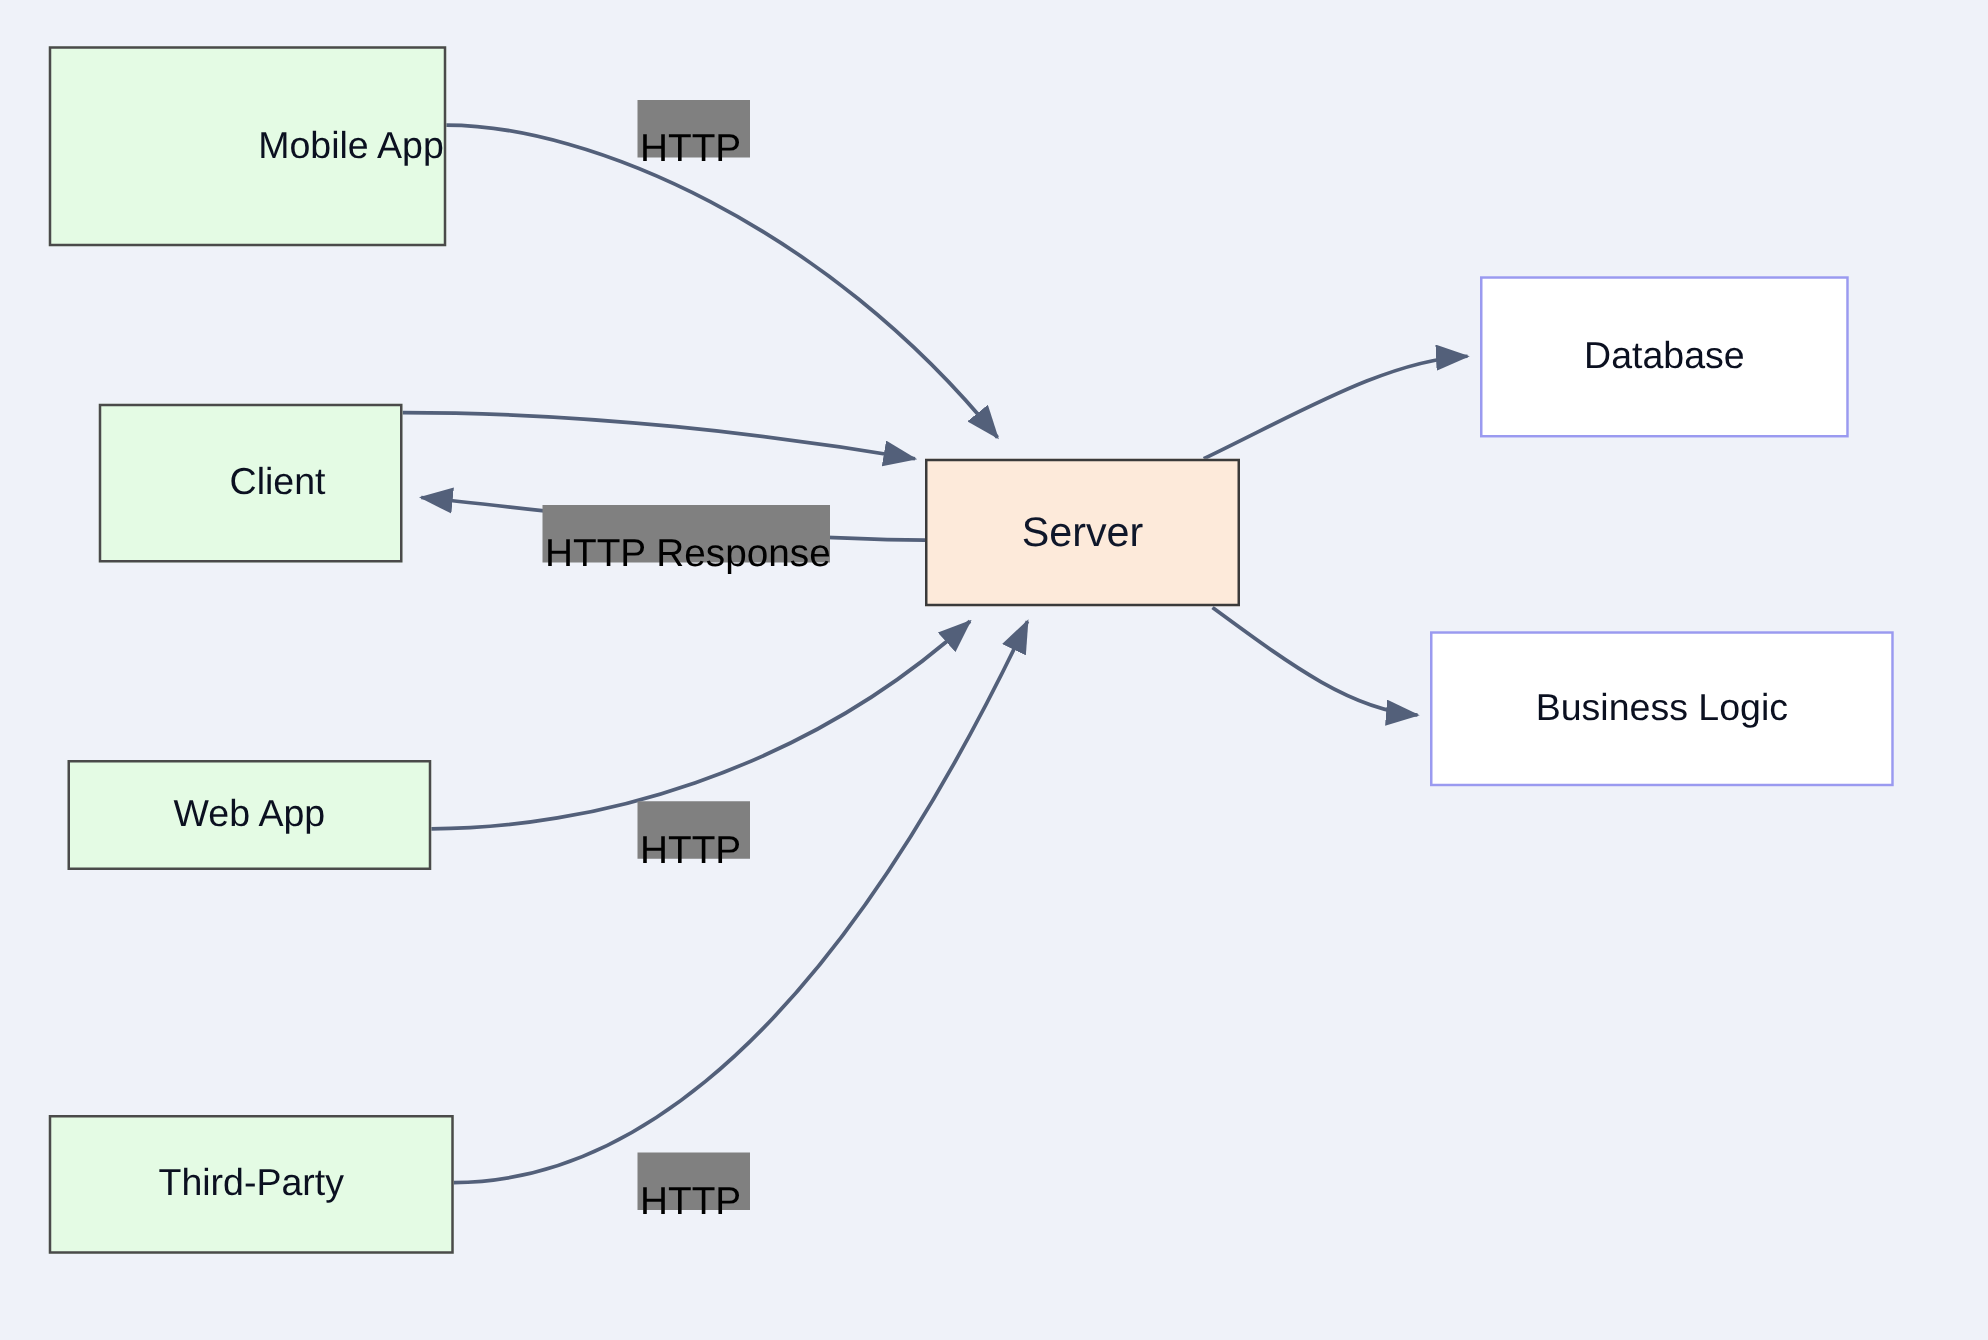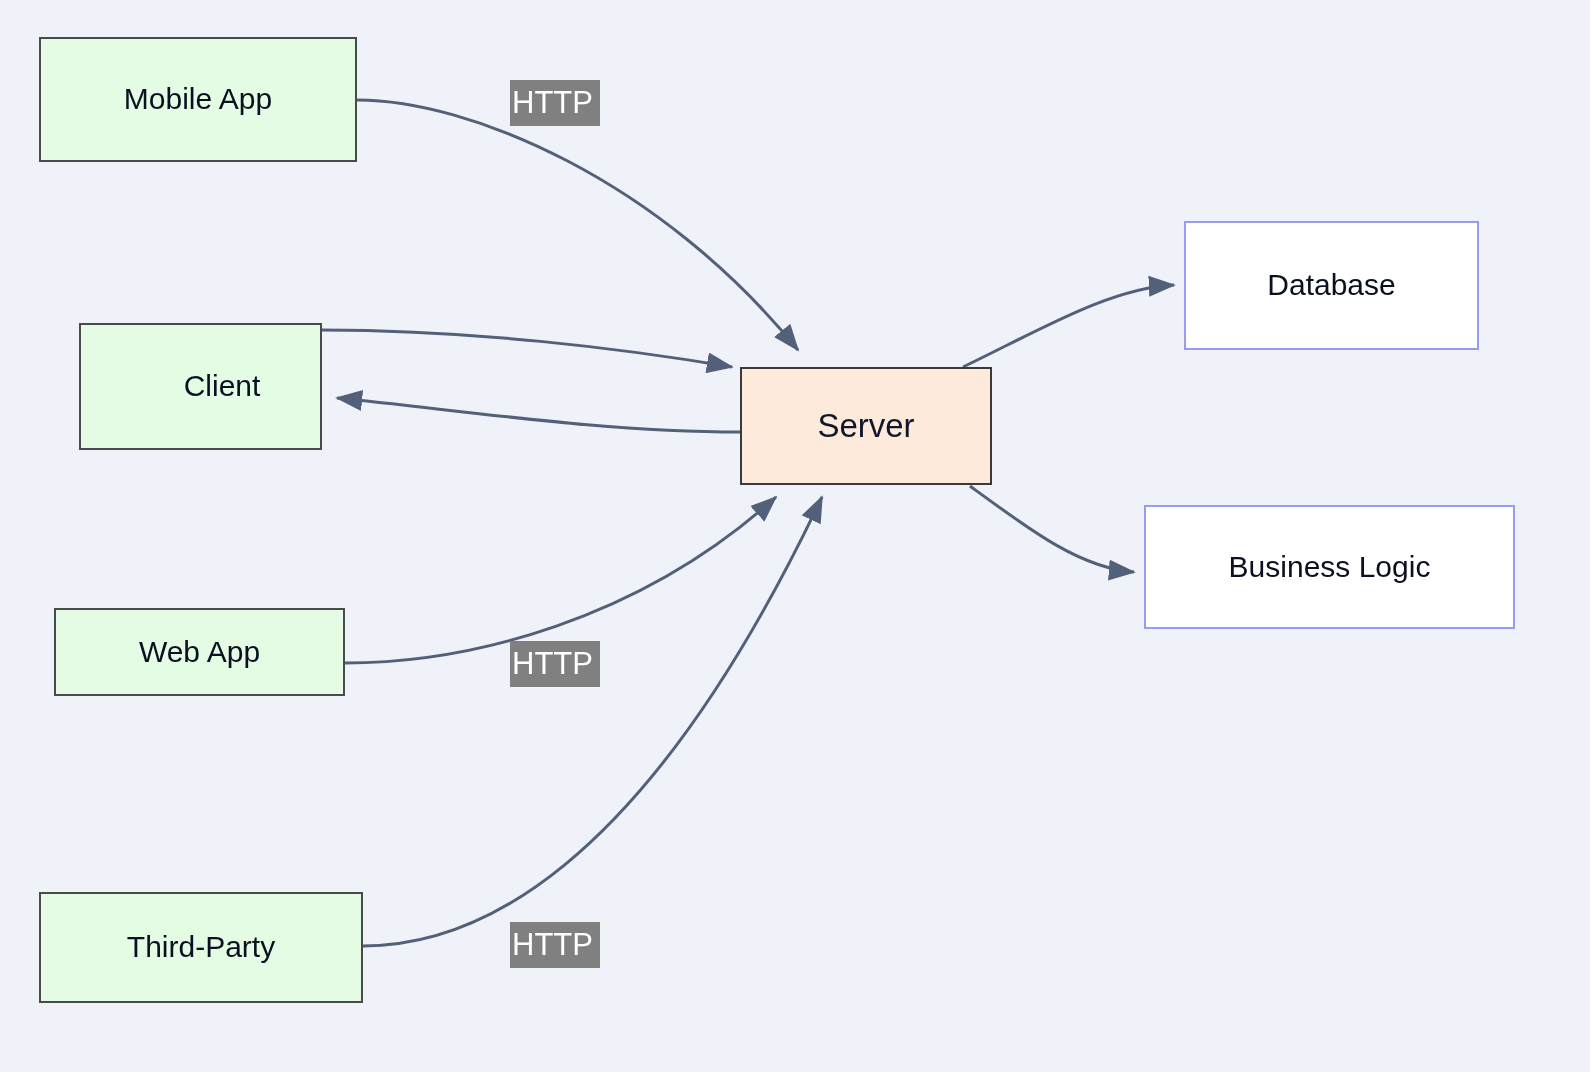--- a/index.html
+++ b/index.html
@@ -45,25 +45,25 @@
   }
   .node-backend {
     background: #ffffff;
     border: 2px solid #9a9af0;
     color: #0b1020;
     font-size: 30px;
   }
   .edge-label {
     position: absolute;
     background: #808080;
-    color: #ffffff;
+    color: #000000;
     font-size: 31px;
     line-height: 46px;
     height: 46px;
-    padding: 0 2px;
+    padding: 16px 2px;
     white-space: nowrap;
     box-sizing: border-box;
   }
 </style>
 </head>
 <body>
 
 <div id="canvas">
 
   <svg id="edges" viewBox="0 0 1590 1072" xmlns="http://www.w3.org/2000/svg">
@@ -81,21 +81,21 @@
 
     <path d="M345,663 C470,663 640,620 776,497" fill="none" stroke="#53607a" stroke-width="3" marker-end="url(#arrowhead)"></path>
 
     <path d="M363,946 C470,946 640,880 822,497" fill="none" stroke="#53607a" stroke-width="3" marker-end="url(#arrowhead)"></path>
 
     <path d="M963,367 C1040,330 1110,288 1174,285" fill="none" stroke="#53607a" stroke-width="3" marker-end="url(#arrowhead)"></path>
 
     <path d="M970,486 C1030,530 1080,568 1134,572" fill="none" stroke="#53607a" stroke-width="3" marker-end="url(#arrowhead)"></path>
   </svg>
 
-  <div class="node node-client" style="left:39px; top:37px; width:318px; height:125px;">
+  <div class="node node-client" style="left:39px; top:37px; width:318px; height:160px;justify-content:flex-end;">
     <span>Mobile App</span>
   </div>
 
   <div class="node node-client" style="left:79px; top:323px; width:243px; height:127px;padding-left:43px;">
     <span>Client</span>
   </div>
 
   <div class="node node-client" style="left:54px; top:608px; width:291px; height:88px;">
     <span>Web App</span>
   </div>
@@ -112,18 +112,19 @@
     <span>Database</span>
   </div>
 
   <div class="node node-backend" style="left:1144px; top:505px; width:371px; height:124px;">
     <span>Business Logic</span>
   </div>
 
   <div class="edge-label" style="left:510px; top:80px; width:90px;">HTTP</div>
 
 
+  <div class="edge-label" style="left:434px; top:404px; width:230px;">HTTP Response</div>
 
   <div class="edge-label" style="left:510px; top:641px; width:90px;">HTTP</div>
 
   <div class="edge-label" style="left:510px; top:922px; width:90px;">HTTP</div>
 
 </div>
 
 </body></html>

